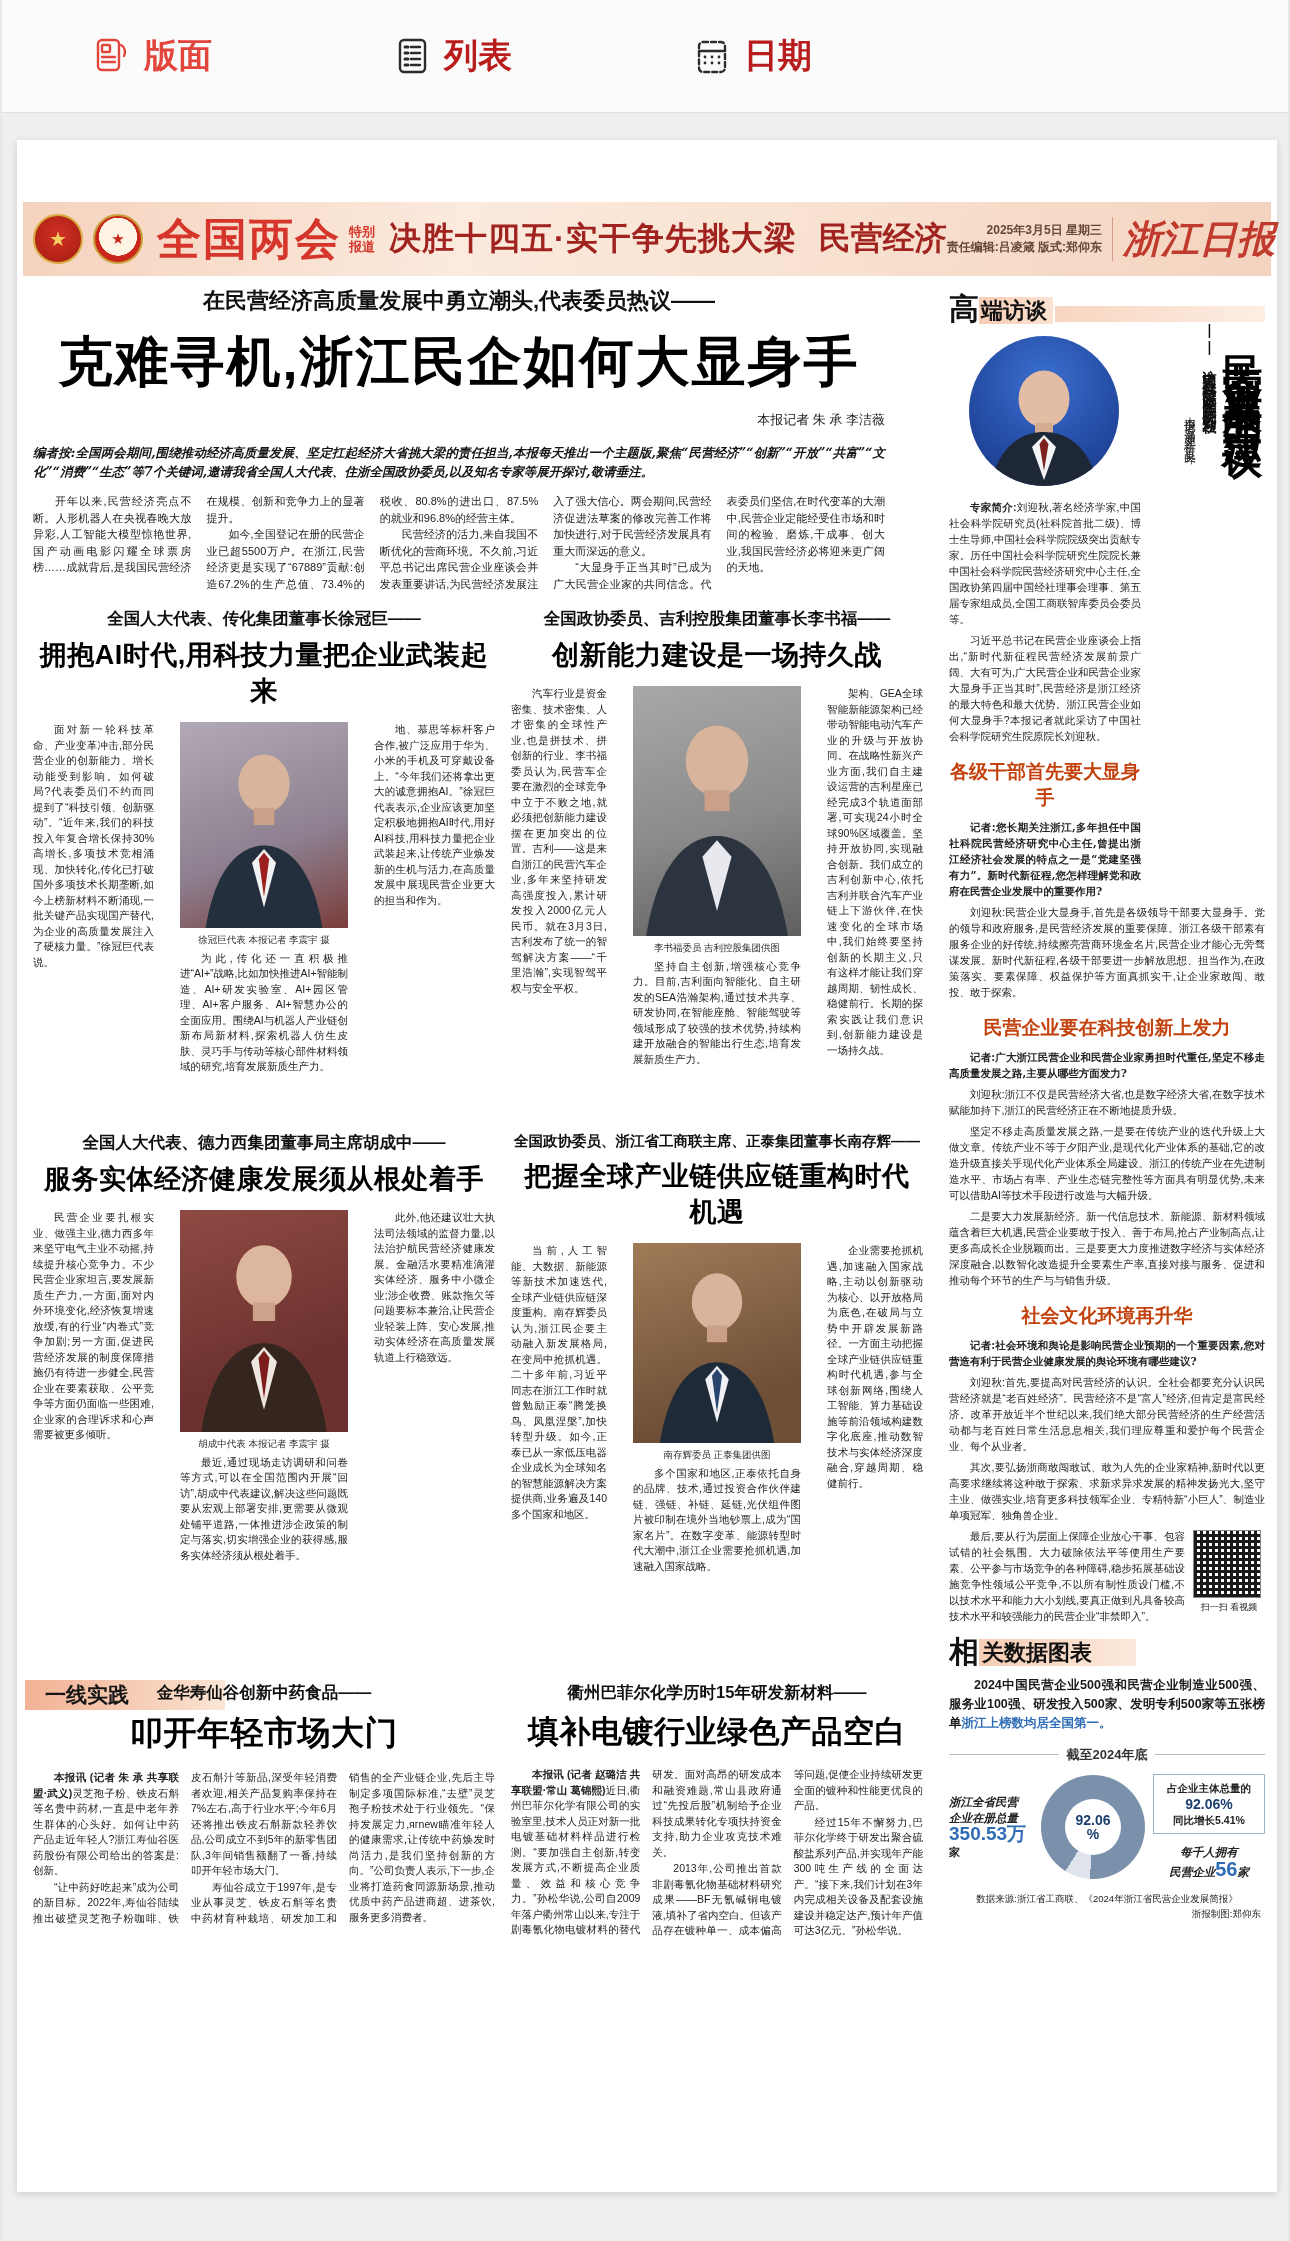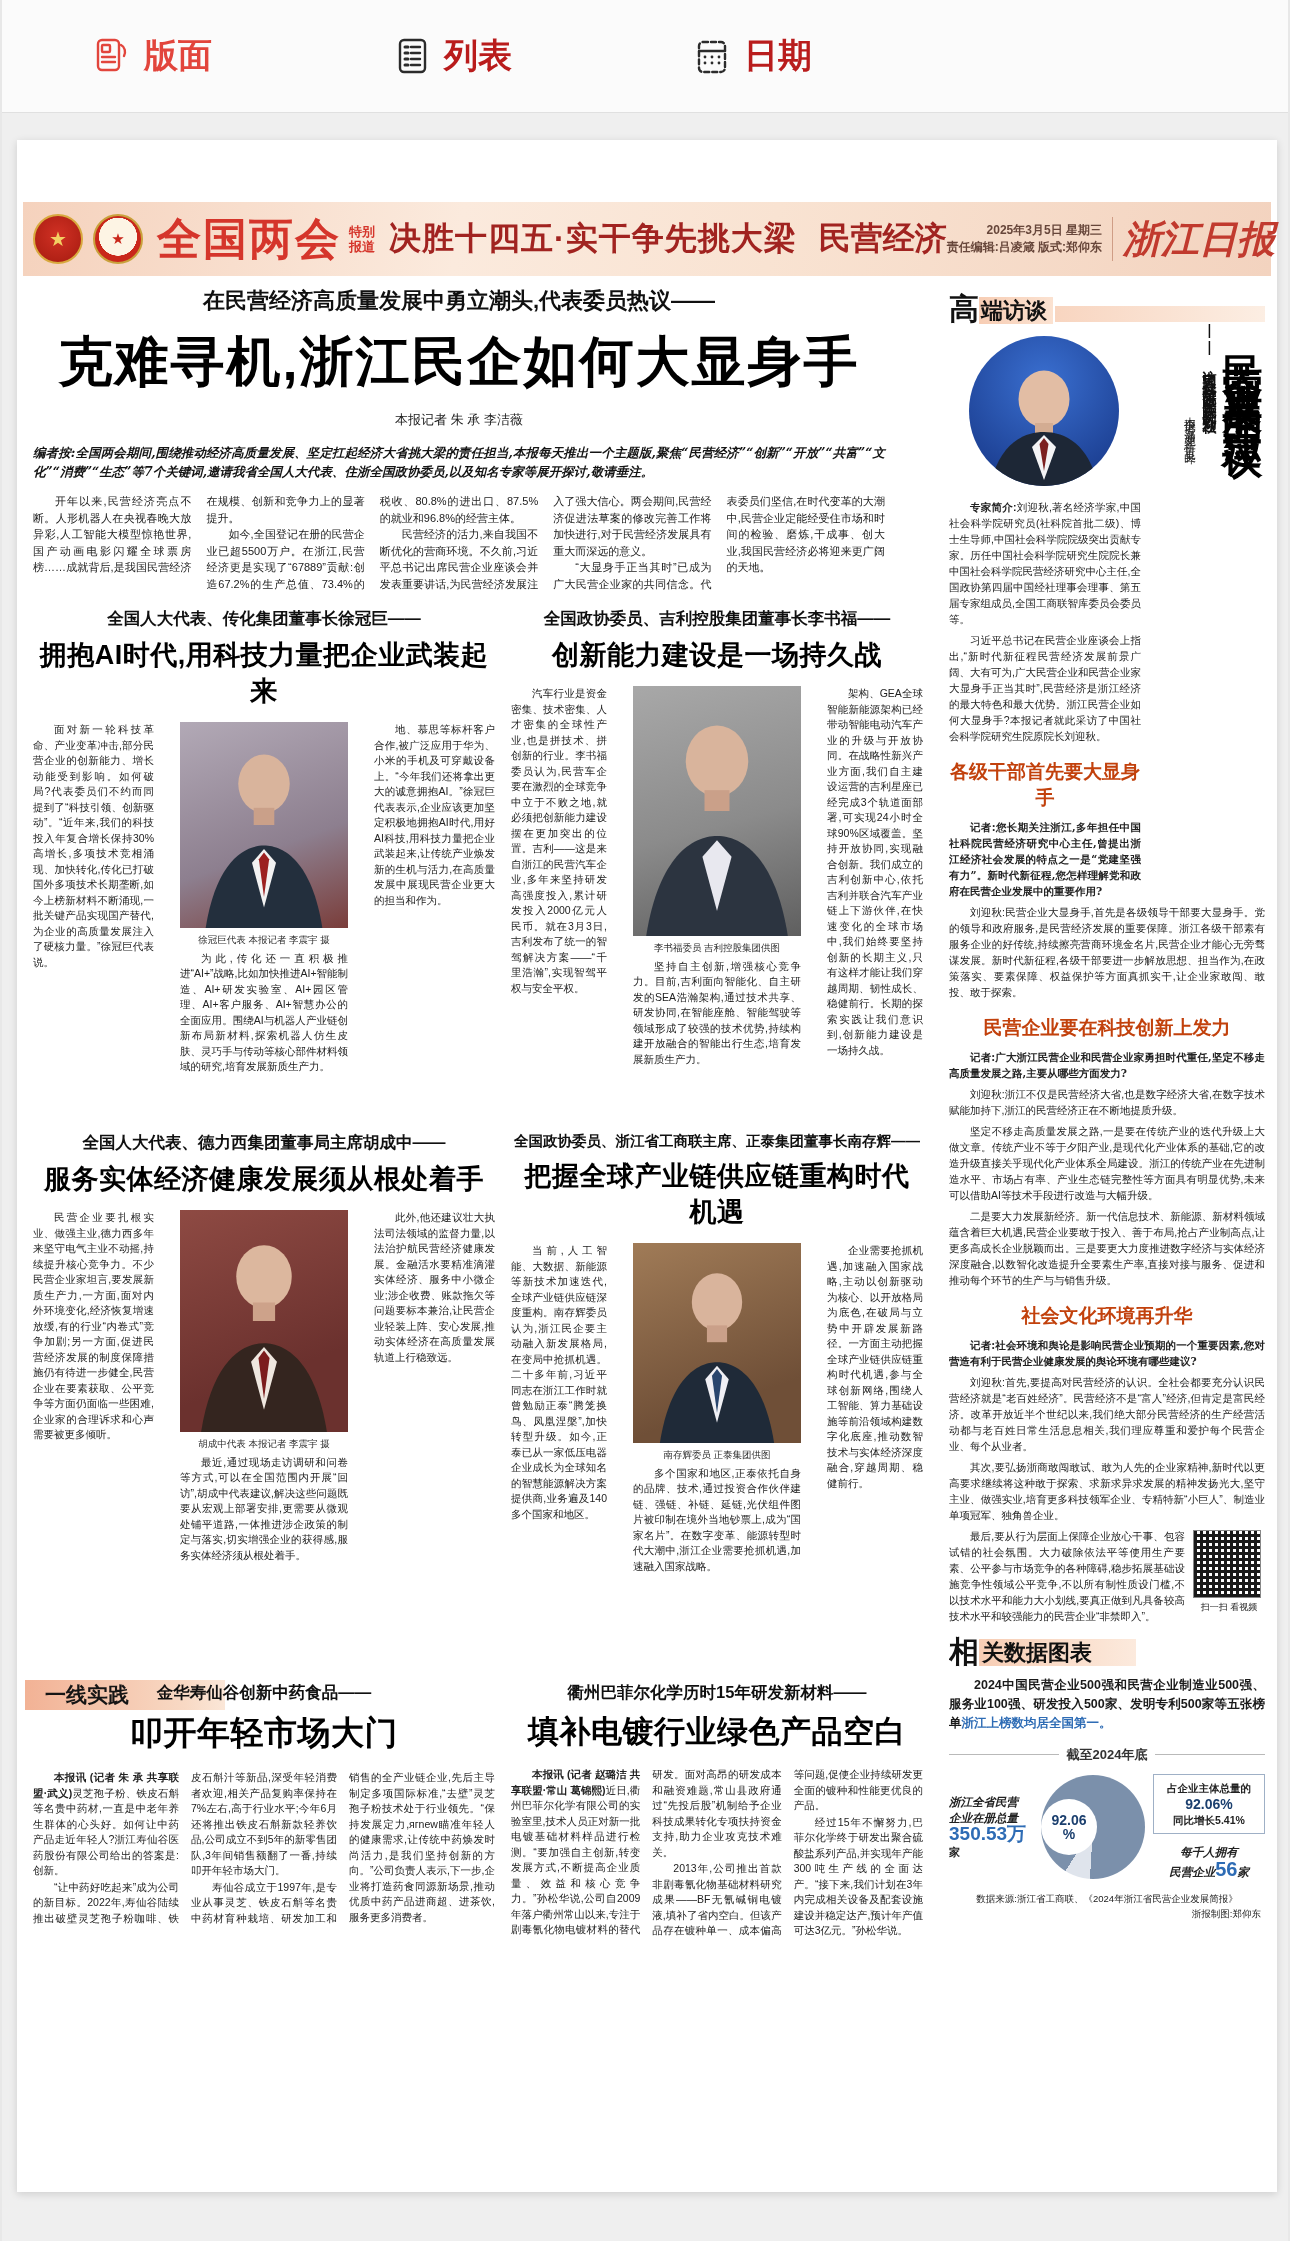--- a/index.html
+++ b/index.html
@@ -26,21 +26,21 @@
   .b-right{margin-left:auto;display:flex;align-items:center;gap:10px;}
   .b-meta{text-align:right;font-size:12px;font-weight:700;color:#67463a;line-height:17px;white-space:nowrap;}
   .b-div{width:1px;height:44px;background:#cf9d86;}
   .paper{font-family:"DejaVu Serif",serif;font-style:italic;font-size:38px;font-weight:800;color:#c13a2e;white-space:nowrap;}
   .pageno{font-size:32px;font-weight:700;color:#c13a2e;margin-left:4px;}
 
   
   .lead{position:absolute;left:16px;top:146px;width:852px;}
   .lead .kicker{font-size:22px;font-weight:700;color:#101010;text-align:center;}
   .lead .headline{font-size:54px;font-weight:800;color:#000;text-align:center;letter-spacing:2px;margin-top:10px;}
-  .lead .byline{font-size:13px;color:#222;text-align:center;margin-top:12px;}
+  .lead .byline{font-size:13px;color:#222;text-align:right;margin-top:12px;}
   .ednote{margin-top:14px;font-family:"DejaVu Serif",serif;font-style:italic;font-weight:700;font-size:12.5px;line-height:19px;color:#141414;text-align:justify;}
   .introcols{margin-top:12px;column-count:5;column-gap:15px;height:132px;overflow:hidden;font-size:11px;line-height:16.5px;color:#202020;text-align:justify;}
   .introcols p{margin:0;text-indent:2em;}
 
   
   .article{position:absolute;}
   .a1{left:16px;top:468px;width:462px;}
   .a2{left:494px;top:468px;width:412px;}
   .a3{left:16px;top:992px;width:462px;}
   .a4{left:494px;top:992px;width:412px;}
@@ -94,21 +94,21 @@
   .dl-big{font-size:30px;font-weight:800;color:#111;line-height:28px;}
   .dl-rest{font-size:22px;font-weight:800;color:#111;background:linear-gradient(90deg,#f7cdb4,#fceadd);padding:3px 44px 2px 3px;line-height:22px;}
   .data-intro{font-size:12.5px;line-height:19px;font-weight:700;color:#1a1a1a;text-align:justify;margin-top:10px;text-indent:2em;}
   .data-intro .blue{color:#2e6cb5;}
   .chart-head{display:flex;align-items:center;gap:8px;font-size:13px;font-weight:700;color:#333;margin-top:12px;}
   .chart-head:before,.chart-head:after{content:"";flex:1;height:1px;background:#b9b9b9;}
   .chart-row{display:flex;align-items:center;margin-top:10px;}
   .c-left{width:84px;font-size:11.5px;font-weight:700;color:#222;font-family:"DejaVu Serif",serif;font-style:italic;line-height:16px;}
   .c-val{font-size:19px;color:#2e6cb5;font-weight:800;font-style:normal;font-family:"Liberation Sans",sans-serif;}
   .c-val small{font-size:11px;color:#222;}
-  .donut{width:104px;height:104px;border-radius:50%;background:conic-gradient(from 212deg,#7b90ab 0 331.4deg,#dfe4ec 331.4deg 360deg);display:flex;align-items:center;margin:0 8px;flex:0 0 auto;}
+  .donut{width:104px;height:104px;border-radius:50%;background:conic-gradient(from 212deg,#7b90ab 0 331.4deg,#dfe4ec 331.4deg 360deg);display:flex;align-items:center;justify-content:center;margin:0 8px;flex:0 0 auto;}
   .hole{width:56px;height:56px;border-radius:50%;background:#fff;display:flex;flex-direction:column;align-items:center;justify-content:center;font-size:14px;font-weight:800;color:#1b3f6e;line-height:14px;}
   .c-right{flex:1;}
   .c-box{border:1px solid #9fb0c6;background:#fff;padding:5px 4px;font-size:10.5px;font-weight:700;color:#222;text-align:center;line-height:16px;}
   .c-box .v{font-size:14px;color:#1b3f6e;}
   .c-per{margin-top:10px;text-align:center;font-size:11.5px;font-weight:700;color:#222;font-family:"DejaVu Serif",serif;font-style:italic;line-height:17px;}
   .c-per .blue{font-size:20px;color:#2e6cb5;font-weight:800;font-style:normal;font-family:"Liberation Sans",sans-serif;}
   .source{margin-top:12px;font-size:9.5px;color:#222;text-align:center;}
   .credit{font-size:9.5px;color:#222;text-align:right;margin-top:2px;padding-right:4px;}
 </style>
 </head>

